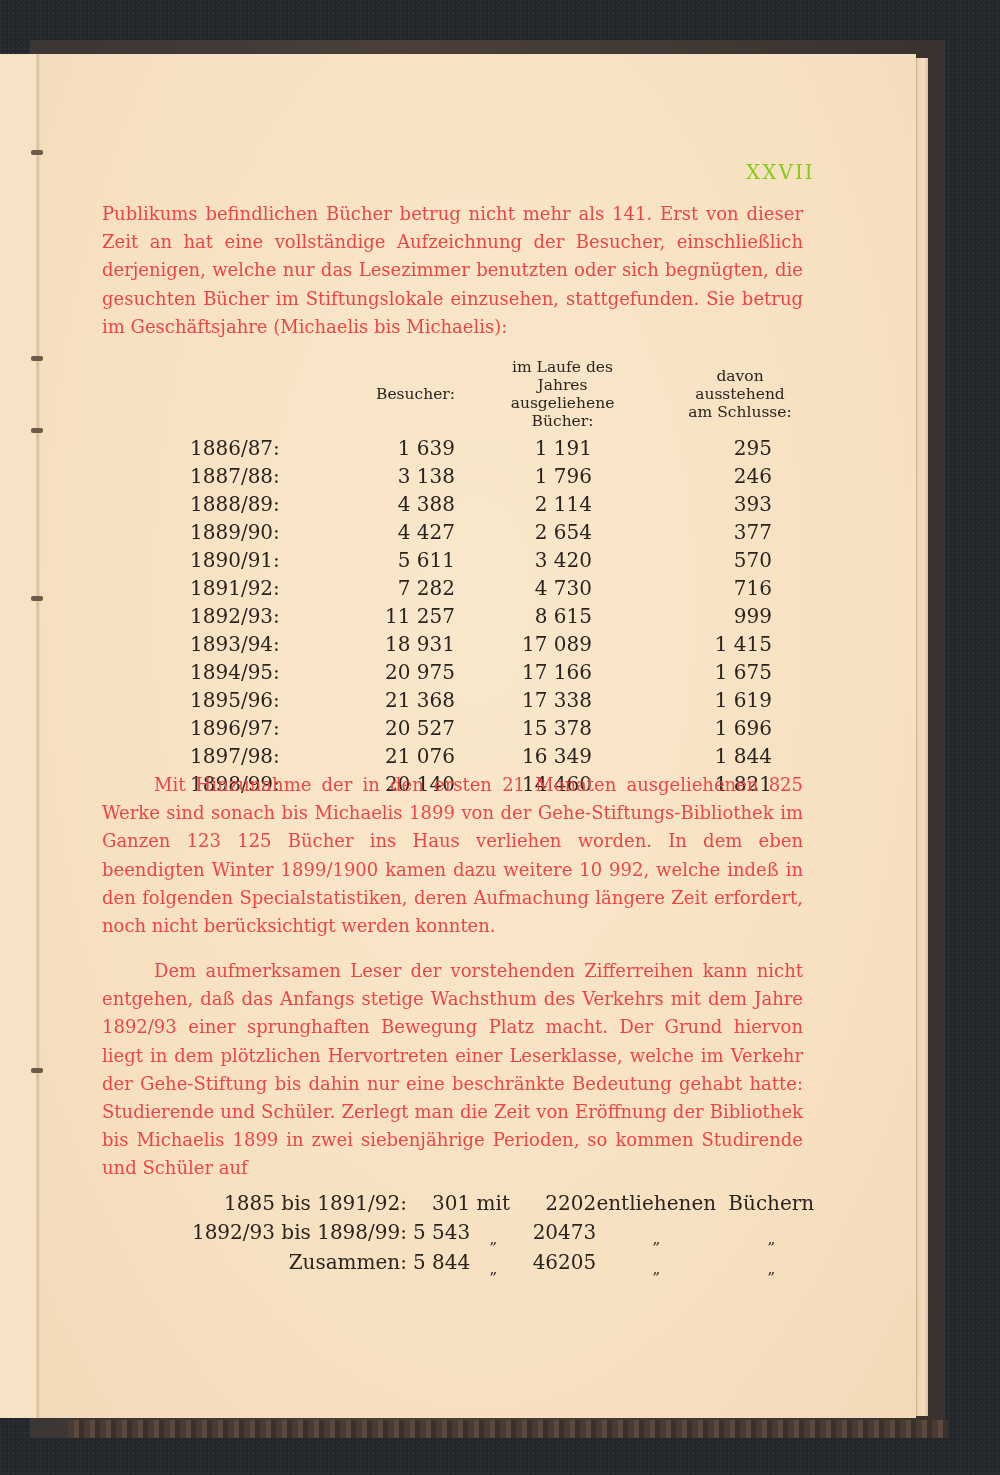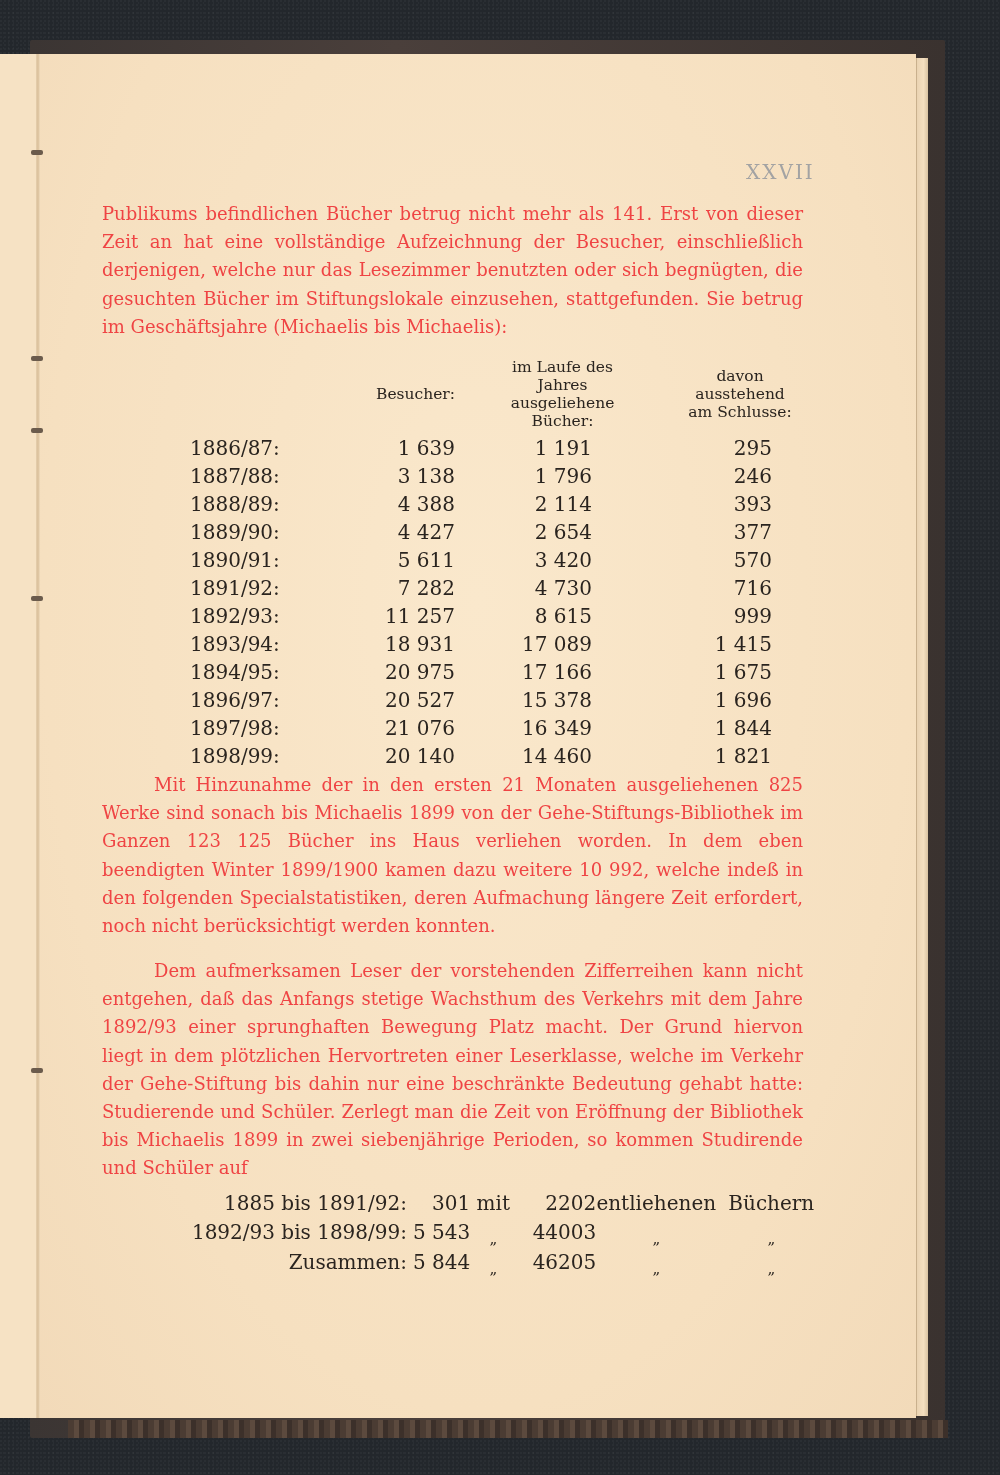--- a/index.html
+++ b/index.html
@@ -60,21 +60,21 @@
       left: 916px; top: 58px;
       width: 12px; height: 1358px;
       background: linear-gradient(90deg, #ead3b2, #f4dfc0 60%, #d8c2a1);
       border-left: 1px solid #c9b08d;
     }
     .header-num {
       position: absolute;
       left: 746px; top: 160px;
       font-size: 20px;
       letter-spacing: 2px;
-      color: #a3a3a3;
+      color: #84cc16;
     }
     .prose {
       position: absolute;
       left: 102px;
       width: 701px;
       font-size: 18px;
       line-height: 28.2px;
       text-align: justify;
       color: #ef4444;
     }
@@ -214,20 +214,26 @@
         <td class="c-bor">17 089</td>
         <td class="c-out">1 415</td>
       </tr>
     <tr>
         <td class="c-year">1894/95:</td>
         <td class="c-vis">20 975</td>
         <td class="c-bor">17 166</td>
         <td class="c-out">1 675</td>
       </tr>
     <tr>
+        <td class="c-year">1895/96:</td>
+        <td class="c-vis">21 368</td>
+        <td class="c-bor">17 338</td>
+        <td class="c-out">1 619</td>
+      </tr>
+    <tr>
         <td class="c-year">1896/97:</td>
         <td class="c-vis">20 527</td>
         <td class="c-bor">15 378</td>
         <td class="c-out">1 696</td>
       </tr>
     <tr>
         <td class="c-year">1897/98:</td>
         <td class="c-vis">21 076</td>
         <td class="c-bor">16 349</td>
         <td class="c-out">1 844</td>
@@ -256,21 +262,21 @@
       <td class="s-cnt">301</td>
       <td class="s-mit">mit</td>
       <td class="s-books">2202</td>
       <td class="s-w1">entliehenen</td>
       <td class="s-w2">Büchern</td>
     </tr>
     <tr>
       <td class="s-label">1892/93 bis 1898/99:</td>
       <td class="s-cnt">5 543</td>
       <td class="s-mit"><span class="ditto">„</span></td>
-      <td class="s-books">44003</td>
+      <td class="s-books">20473</td>
       <td class="s-w1"><span class="ditto">„</span></td>
       <td class="s-w2"><span class="ditto">„</span></td>
     </tr>
     <tr>
       <td class="s-label">Zusammen:</td>
       <td class="s-cnt">5 844</td>
       <td class="s-mit"><span class="ditto">„</span></td>
       <td class="s-books">46205</td>
       <td class="s-w1"><span class="ditto">„</span></td>
       <td class="s-w2"><span class="ditto">„</span></td>

